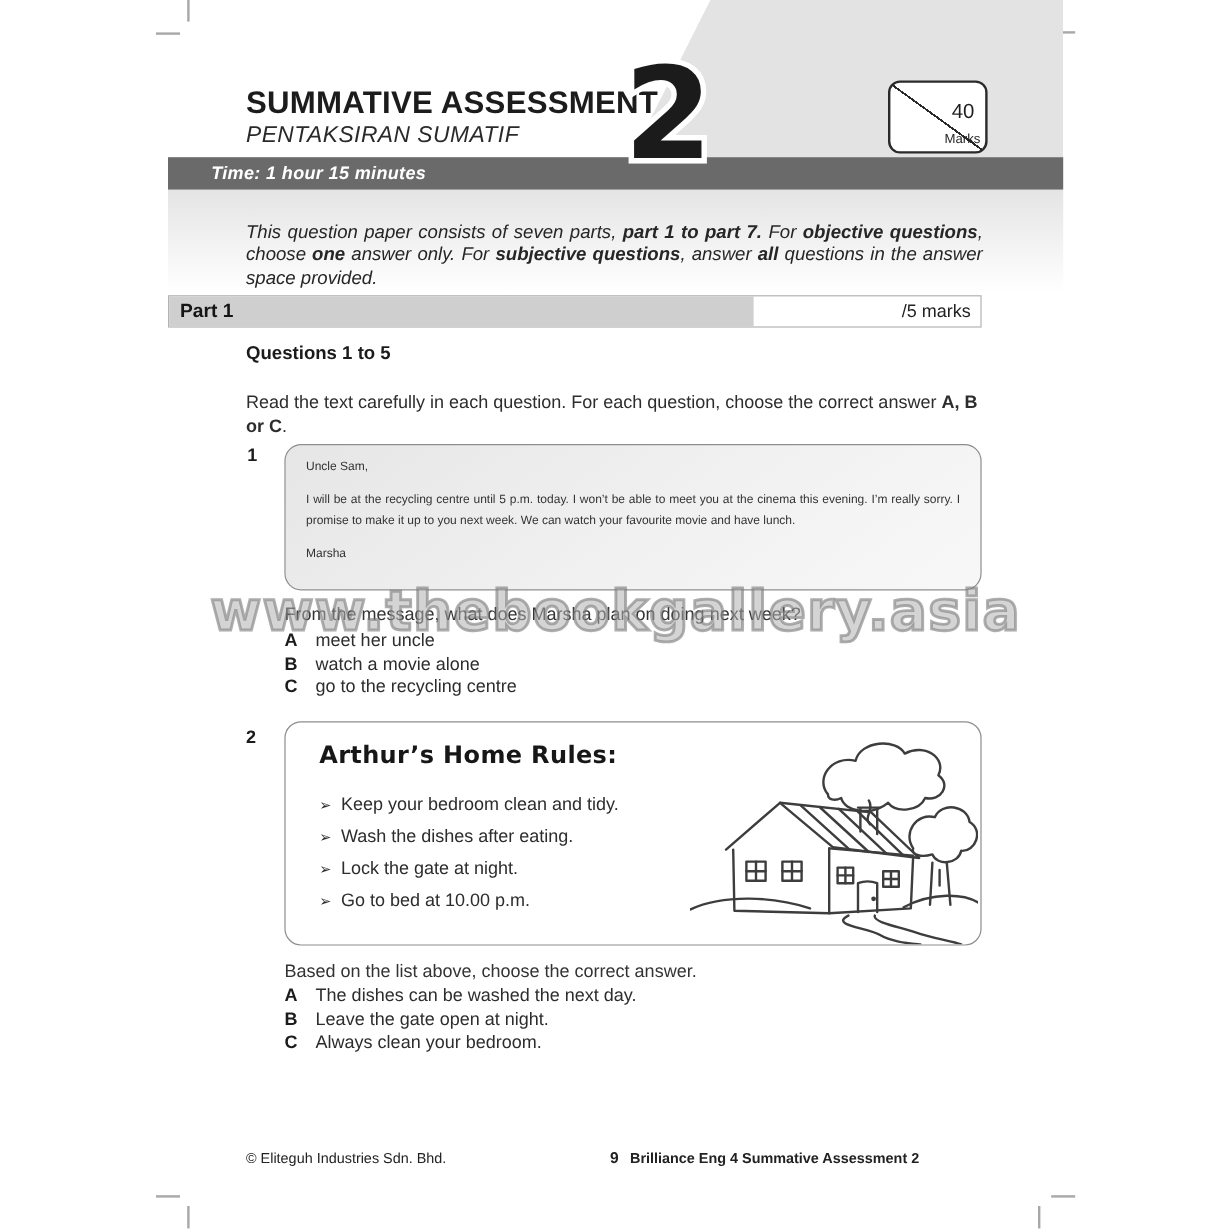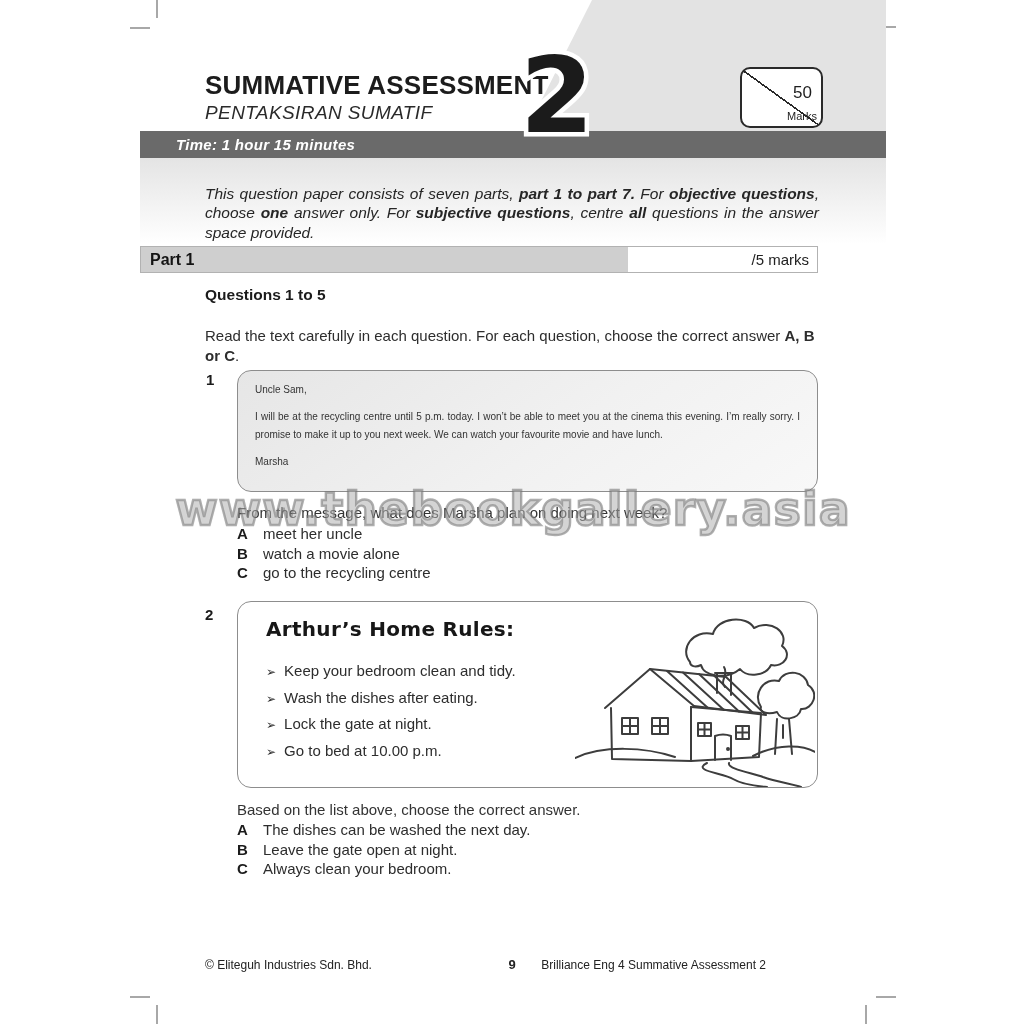--- a/index.html
+++ b/index.html
@@ -68,21 +68,21 @@
   .rules-title{position:absolute;left:28px;top:15px;font-family:"DejaVu Sans",sans-serif;font-size:20px;font-weight:800;
     letter-spacing:.3px;color:#171717;}
   .rules-list{position:absolute;left:28px;top:60px;margin:0;padding:0;list-style:none;}
   .rules-list li{display:flex;align-items:baseline;font-size:15px;color:#2d2d2d;height:26.5px;}
   .rule-bullet{font-size:12px;margin-right:8px;color:#2d2d2d;}
   .house{position:absolute;right:2px;bottom:0;z-index:0;}
 
   .footer{z-index:2;font-size:12px;color:#222;}
   .footer-left{left:205px;top:958px;}
   .footer-page{left:0;top:957px;width:1024px;text-align:center;font-weight:800;font-size:13px;}
-  .footer-right{right:206px;top:958px;}
+  .footer-right{right:206px;top:958px;font-weight:bold;}
 </style>
 </head>
 <body>
 
 <div class="page">
 
   <div class="crop" style="left:156px;top:0;width:2px;height:18px;"></div>
   <div class="crop" style="left:130px;top:27px;width:20px;height:2px;"></div>
   <div class="crop" style="left:865px;top:0;width:2px;height:20px;"></div>
   <div class="crop" style="left:876px;top:26px;width:20px;height:2px;"></div>
@@ -91,29 +91,29 @@
   <div class="crop" style="left:876px;top:996px;width:20px;height:2px;"></div>
   <div class="crop" style="left:865px;top:1005px;width:2px;height:19px;"></div>
 
   <div class="header-panel"></div>
   <div class="abs title">SUMMATIVE ASSESSMENT</div>
   <div class="abs subtitle">PENTAKSIRAN SUMATIF</div>
   <svg class="abs bignum" width="120" height="105" viewBox="0 0 120 105">
     <text x="12" y="94" font-family="DejaVu Sans" font-weight="bold" font-size="106" fill="#1b1b1b" stroke="#ffffff" stroke-width="9" paint-order="stroke">2</text>
   </svg>
   <div class="abs marks-box">
-    <span class="marks-value">50</span>
+    <span class="marks-value">40</span>
     <span class="marks-label">Marks</span>
   </div>
   <div class="abs time-bar">
     <span>Time: 1 hour 15 minutes</span>
   </div>
   <div class="abs shade"></div>
 
-  <p class="abs instructions"><span>This question paper consists of seven parts, </span><b>part 1 to part 7.</b><span> For </span><b>objective questions</b><span>, choose </span><b>one</b><span> answer only. For </span><b>subjective questions</b><span>, centre </span><b>all</b><span> questions in the answer space provided.</span></p>
+  <p class="abs instructions"><span>This question paper consists of seven parts, </span><b>part 1 to part 7.</b><span> For </span><b>objective questions</b><span>, choose </span><b>one</b><span> answer only. For </span><b>subjective questions</b><span>, answer </span><b>all</b><span> questions in the answer space provided.</span></p>
 
   <div class="abs part-bar">
     <div class="part-gray"></div>
     <span class="part-label">Part 1</span>
     <span class="part-marks">/5 marks</span>
   </div>
 
   <div class="abs q-range">Questions 1 to 5</div>
   <p class="abs read-instr"><span>Read the text carefully in each question. For each question, choose the correct answer </span><b>A, B or C</b><span>.</span></p>
 

